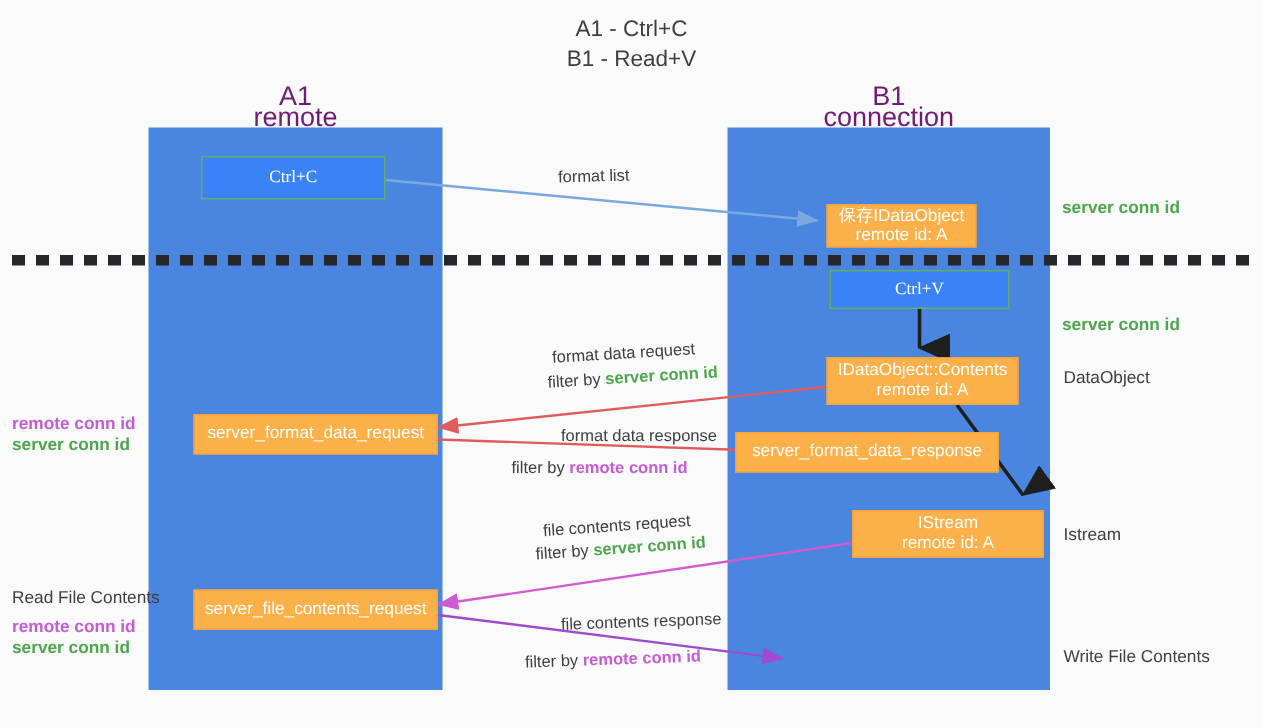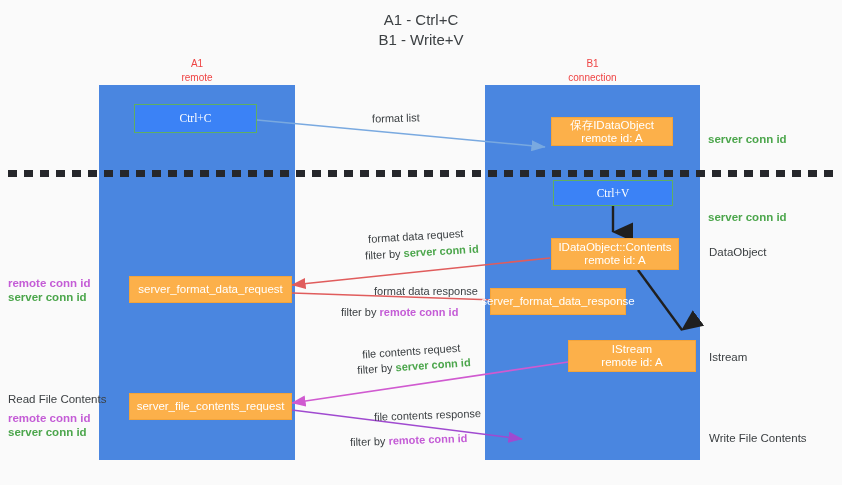--- a/index.html
+++ b/index.html
@@ -37,23 +37,23 @@
   .lane {
     background: #4a86e0;
     top: 85px;
     height: 375px;
   }
   .lane.a1 { left: 99px; width: 196px; }
   .lane.b1 { left: 485px; width: 215px; }
 
   .lane-header {
     text-align: center;
-    font-size: 10px;
+    font-size: 18px;
     line-height: 14px;
-    color: #ef4444;
+    color: #701a75;
     top: 57px;
   }
   .lane-header.a1 { left: 99px; width: 196px; }
   .lane-header.b1 { left: 485px; width: 215px; }
 
   
   .box {
     box-sizing: border-box;
     display: flex;
     flex-direction: column;
@@ -106,21 +106,21 @@
     pointer-events: none;
   }
 </style>
 </head>
 <body>
 
 <div id="canvas">
 
   <div class="abs title-block">
     <div>A1 - Ctrl+C</div>
-    <div>B1 - Write+V</div>
+    <div>B1 - Read+V</div>
   </div>
 
   <div class="abs lane-header a1">
     <div>A1</div>
     <div>remote</div>
   </div>
   <div class="abs lane-header b1">
     <div>B1</div>
     <div>connection</div>
   </div>
@@ -169,35 +169,35 @@
   </div>
 
   <div class="abs box orange" style="left:129px; top:393px; width:163px; height:27px;">
     <span>server_file_contents_request</span>
   </div>
 
   <div class="abs box orange" style="left:129px; top:276px; width:163px; height:27px;">
     <span>server_format_data_request</span>
   </div>
 
-  <div class="abs box orange" style="left:551px; top:117px; width:122px; height:29px;">
+  <div class="abs box orange" style="left:551px; top:136px; width:100px; height:29px;">
     <span>保存IDataObject</span>
     <span>remote id: A</span>
   </div>
 
   <div class="abs box green" style="left:553px; top:180px; width:120px; height:26px;">
     <span>Ctrl+V</span>
   </div>
 
   <div class="abs box orange" style="left:551px; top:238px; width:128px; height:32px;">
     <span>IDataObject::Contents</span>
     <span>remote id: A</span>
   </div>
 
-  <div class="abs box orange" style="left:490px; top:288px; width:136px; height:27px;">
+  <div class="abs box orange" style="left:490px; top:288px; width:176px; height:27px;">
     <span>server_format_data_response</span>
   </div>
 
   <div class="abs box orange" style="left:568px; top:340px; width:128px; height:32px;">
     <span>IStream</span>
     <span>remote id: A</span>
   </div>
 
 
   <div class="abs edge-label" style="left:372px; top:111px; transform:rotate(-1.5deg);">

